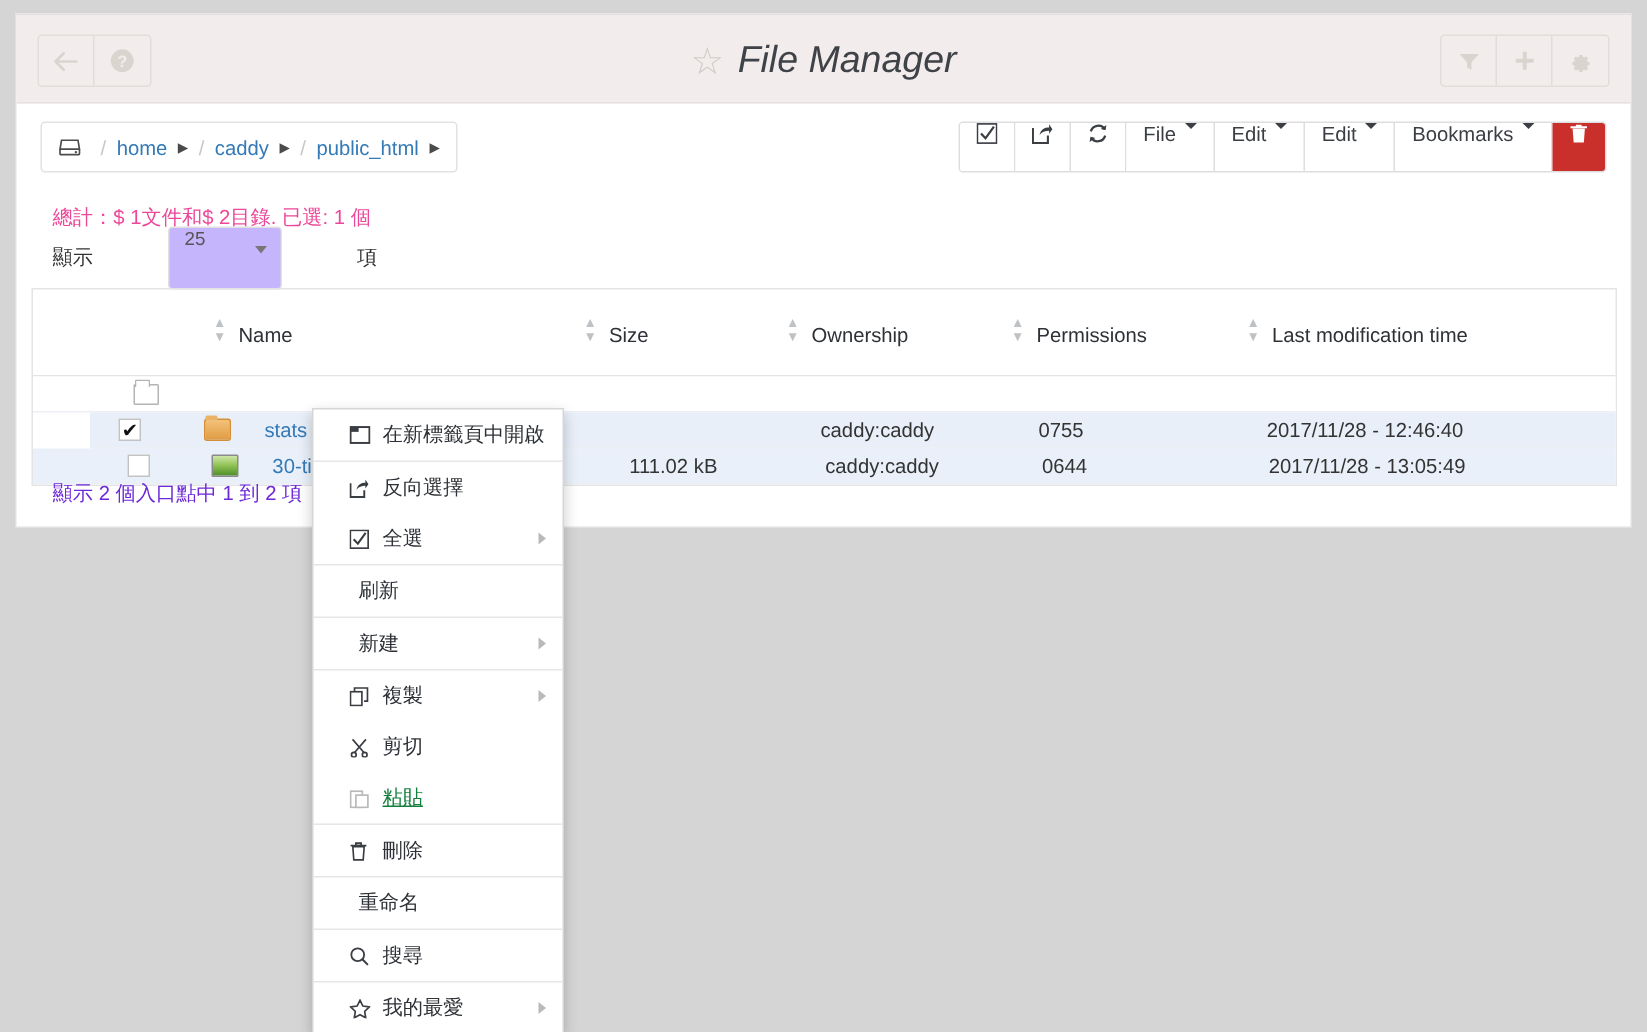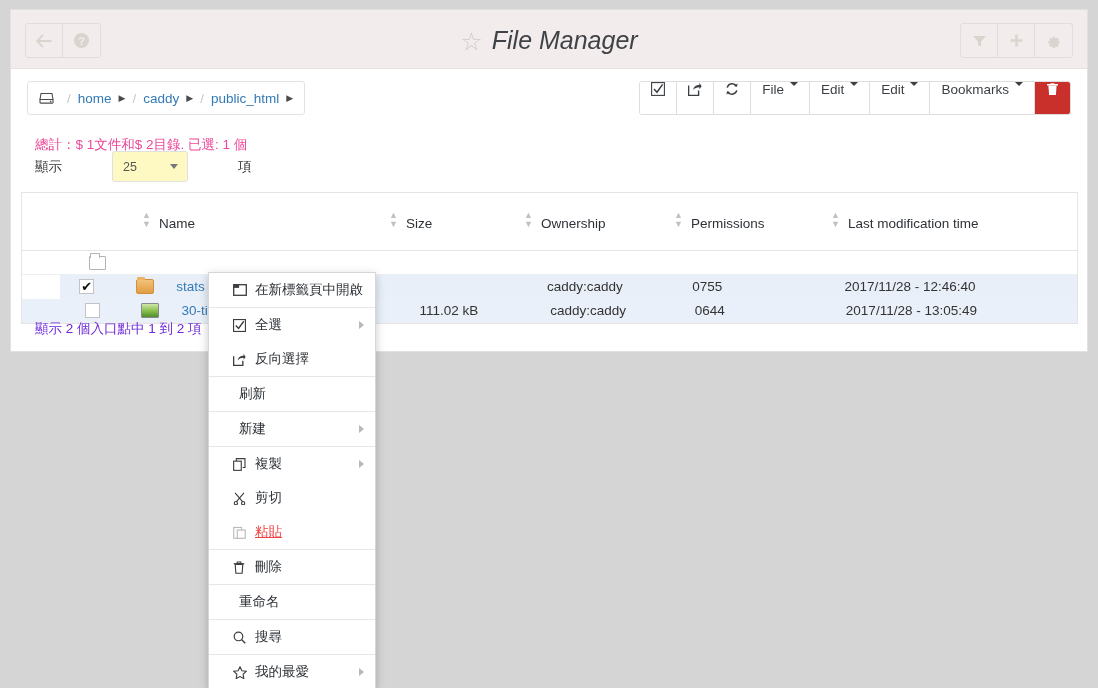--- a/index.html
+++ b/index.html
@@ -127,25 +127,25 @@
     position: absolute;
     left: 24px; top: 141px;
     display: flex; align-items: center;
     font-size: 13.5px;
     color: #333;
     gap: 42px;
   }
   #showrow .sel {
     position: relative;
     margin: 0 8px;
-    width: 76px; height: 31px;
+    width: 76px; height: 42px;
     border: 1px solid #e0e0e0;
     border-radius: 3px;
-    background: #fef9c3;
-    display: flex; align-items: center;
+    background: #c4b5fd;
+    display: flex; align-items: flex-start;
     padding-left: 10px;
     font-size: 12.5px;
     color: #555;
   }
   #showrow .sel .caret {
     position: absolute; right: 9px; top: 12px;
     border-left: 4px solid transparent;
     border-right: 4px solid transparent;
     border-top: 5px solid #777;
   }
@@ -274,21 +274,21 @@
   .mi .mico {
     width: 20px;
     display: inline-flex;
     justify-content: flex-start;
     align-items: center;
     color: #3a3d41;
     font-size: 13px;
   }
   .mi .mlabel { margin-left: 2px; }
   .mi.noicon { padding-left: 28px; }
-  .mi.disabled { color: #ef4444; text-decoration: underline; }
+  .mi.disabled { color: #15803d; text-decoration: underline; }
   .mi.disabled .mico { color: #b9b9b9; }
   .mi .arrow {
     position: absolute; right: 11px; top: 13px;
     border-top: 4px solid transparent;
     border-bottom: 4px solid transparent;
     border-left: 5px solid #b9b9b9;
   }
   .msep { height: 1px; background: #e6e6e6; margin: 0; }
 </style>
 </head>
@@ -501,36 +501,36 @@
         <rect x="0.7" y="0.7" width="5.4" height="3.2" fill="#3a3d41"></rect>
       </svg>
     </span>
     <span class="mlabel">在新標籤頁中開啟</span>
   </div>
   <div class="msep"></div>
 
   <div class="mi">
     <span class="mico">
       <svg width="13" height="13" viewBox="0 0 14 14" aria-hidden="true">
+        <path d="M0.7 3.4 L0.7 13.3 L10.6 13.3 L10.6 8.4" fill="none" stroke="#3a3d41" stroke-width="1.4"></path>
+        <path d="M5 8 C6 4 8.5 3 11.4 3 L11.4 0.8 L13.6 4.2 L11.4 7.2 L11.4 5.2 C8.8 5.2 6.6 6 5 8 Z" fill="#3a3d41"></path>
+      </svg>
+    </span>
+    <span class="mlabel">反向選擇</span>
+  </div>
+
+  <div class="mi">
+    <span class="mico">
+      <svg width="13" height="13" viewBox="0 0 14 14" aria-hidden="true">
         <rect x="0.6" y="0.6" width="12.8" height="12.8" fill="none" stroke="#3a3d41" stroke-width="1.2"></rect>
         <path d="M3 7 L6 10.2 L11.6 2.4" fill="none" stroke="#3a3d41" stroke-width="1.5"></path>
       </svg>
     </span>
     <span class="mlabel">全選</span>
     <span class="arrow"></span>
-  </div>
-
-  <div class="mi">
-    <span class="mico">
-      <svg width="13" height="13" viewBox="0 0 14 14" aria-hidden="true">
-        <path d="M0.7 3.4 L0.7 13.3 L10.6 13.3 L10.6 8.4" fill="none" stroke="#3a3d41" stroke-width="1.4"></path>
-        <path d="M5 8 C6 4 8.5 3 11.4 3 L11.4 0.8 L13.6 4.2 L11.4 7.2 L11.4 5.2 C8.8 5.2 6.6 6 5 8 Z" fill="#3a3d41"></path>
-      </svg>
-    </span>
-    <span class="mlabel">反向選擇</span>
   </div>
   <div class="msep"></div>
 
   <div class="mi noicon">
     <span class="mlabel">刷新</span>
   </div>
   <div class="msep"></div>
 
   <div class="mi noicon">
     <span class="mlabel">新建</span>

